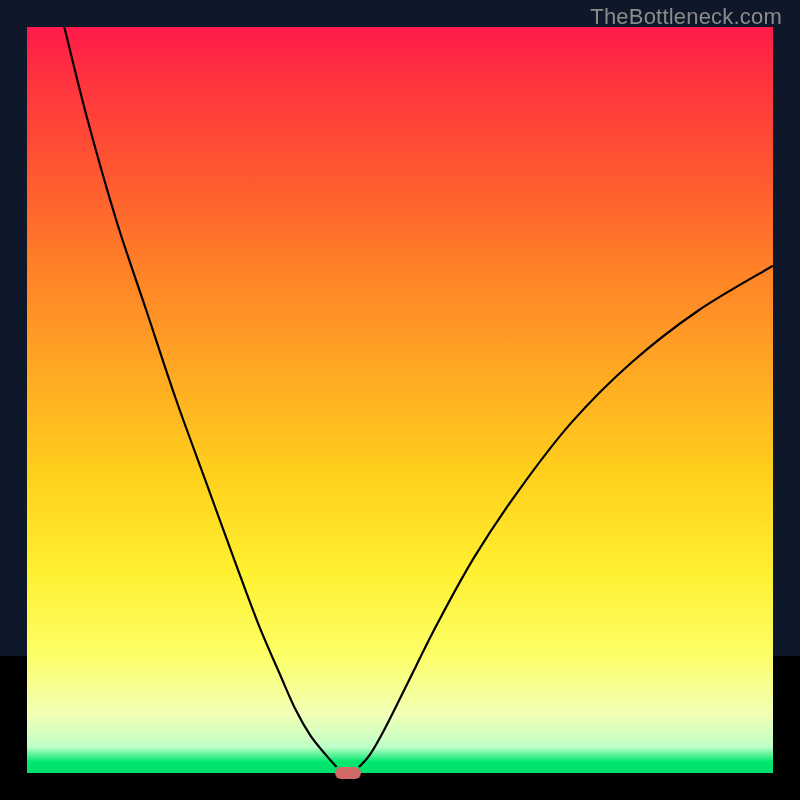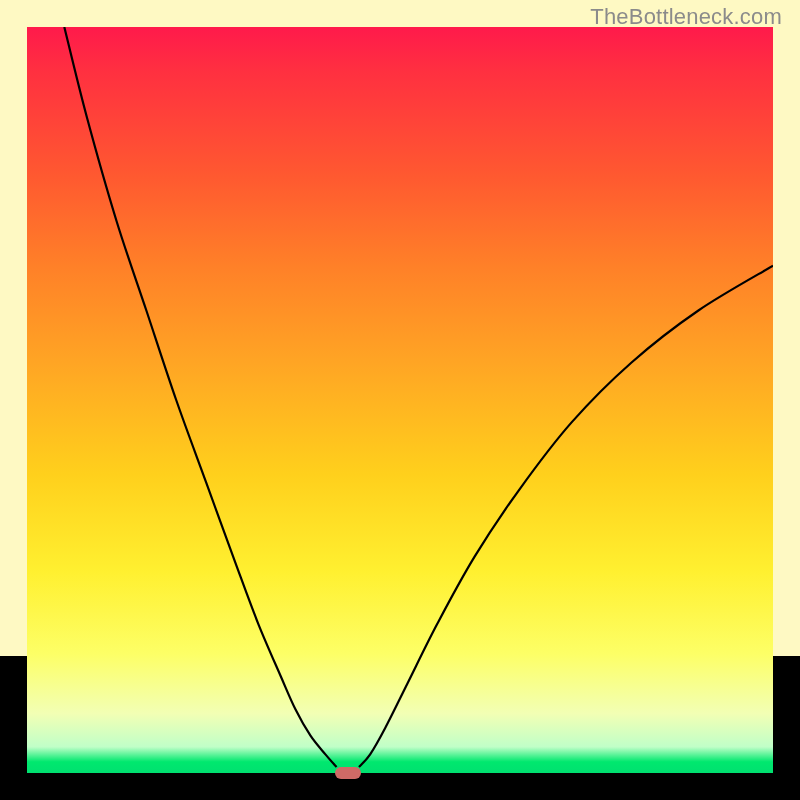--- a/index.html
+++ b/index.html
@@ -10,21 +10,21 @@
     background: #000;
     overflow: hidden;
     font-family: Arial, Helvetica, sans-serif;
   }
   .frame {
     position: absolute;
     left: 0;
     top: 0;
     width: 800px;
     height: 656px;
-    background: #fef9c3;
+    background: #0f172a;
   }
   .plot {
     position: absolute;
     left: 27px;
     top: 27px;
     width: 746px;
     height: 746px;
     background: linear-gradient(to bottom,
       #ff1a4b 0%,
       #ff3040 6%,

